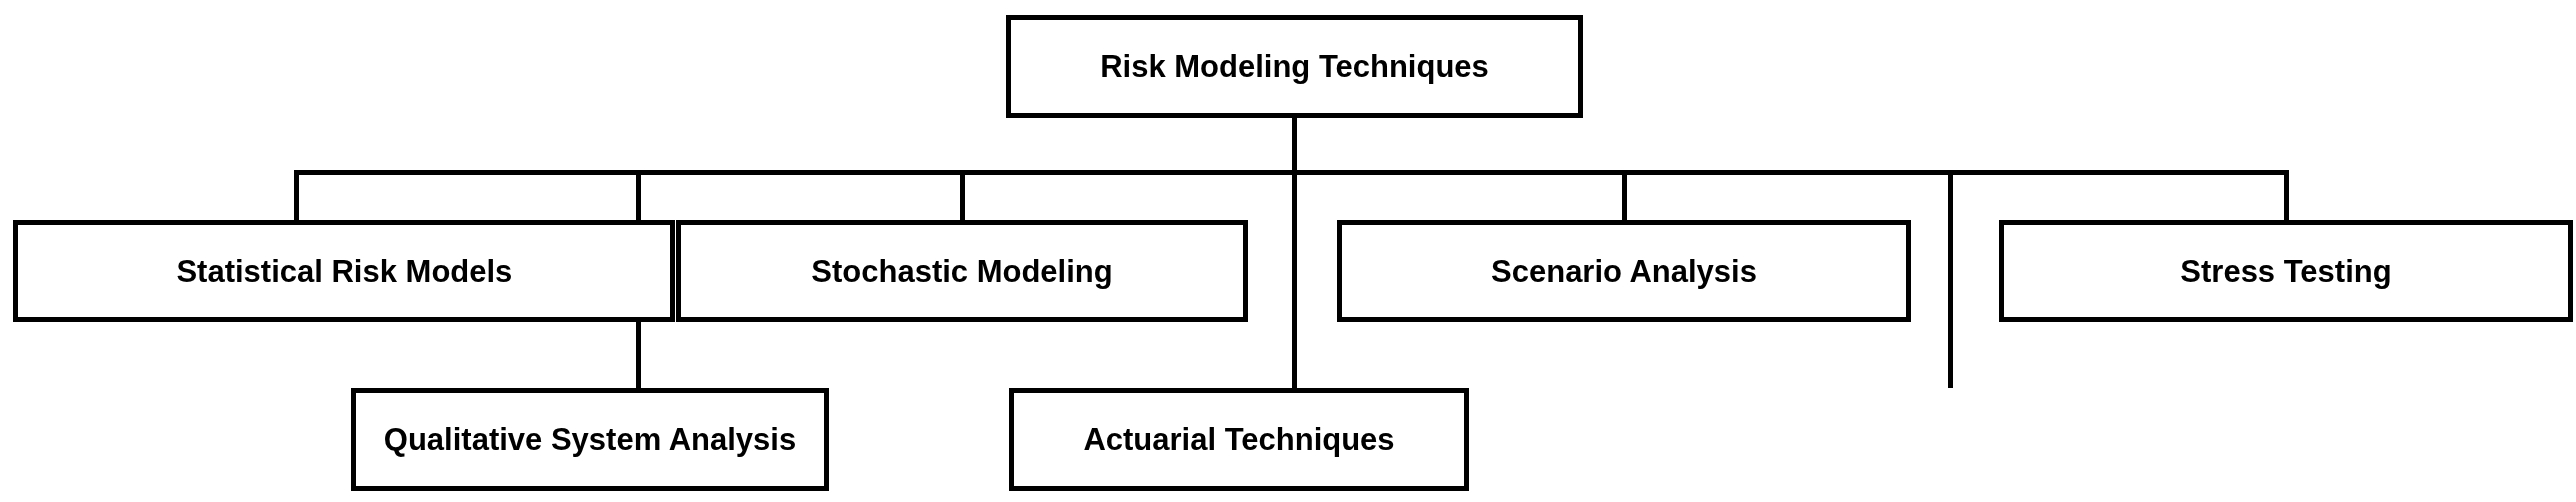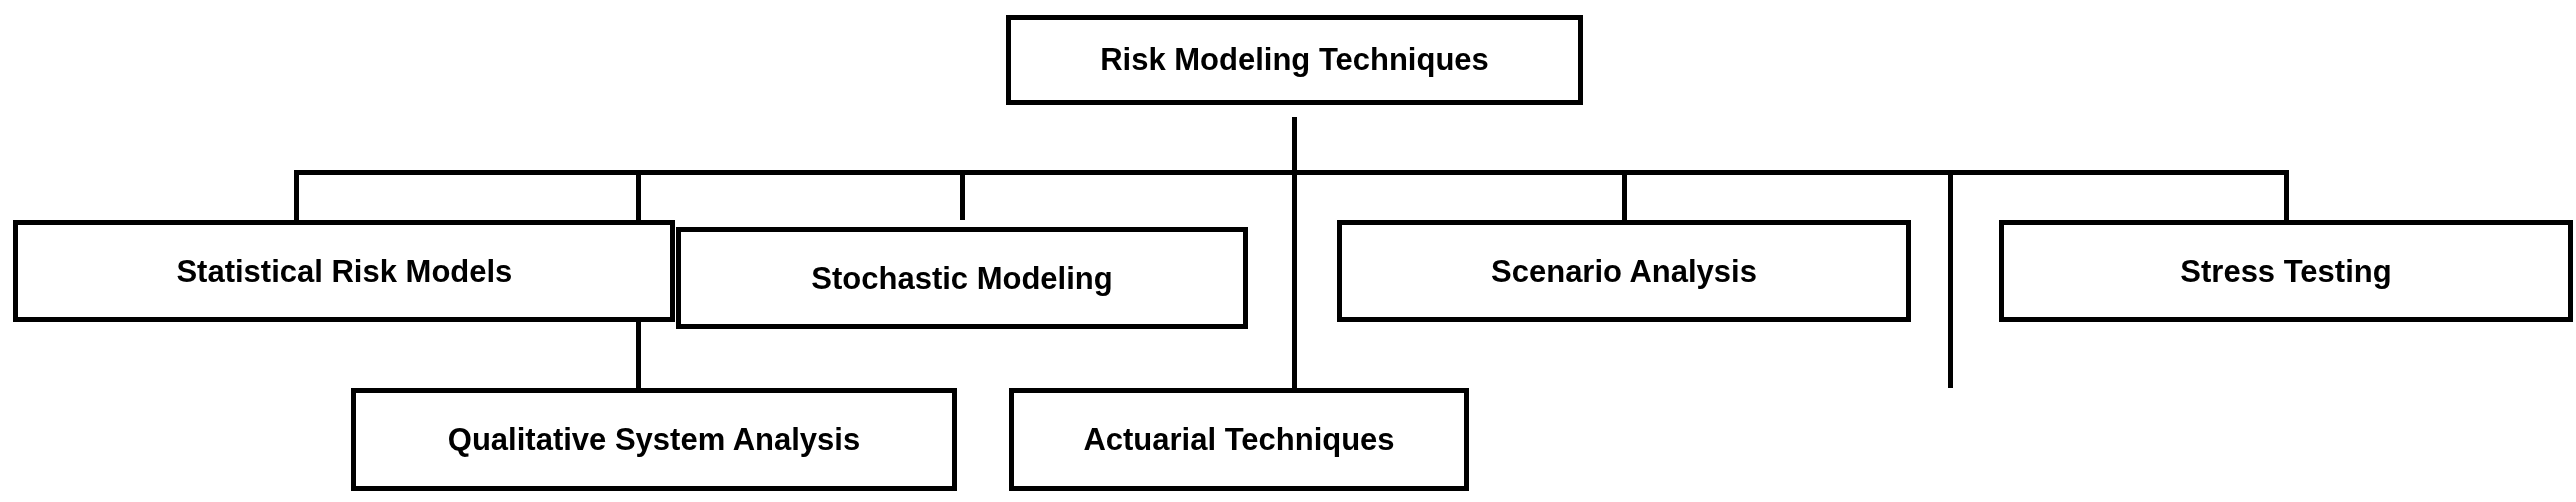--- a/index.html
+++ b/index.html
@@ -30,28 +30,28 @@
     font-weight: bold;
     color: #000000;
     line-height: 1;
     white-space: nowrap;
   }
   .line {
     position: absolute;
     background: #000000;
   }
   
-  .n-root   { left: 1006px; top: 14.7px;  width: 577px; height: 90px; text-align: right; }
+  .n-root   { left: 1006px; top: 14.7px;  width: 577px; height: 103px; text-align: right; }
   
   .n-r1c1   { left: 13.4px;   top: 220px; width: 662px; height: 102px; justify-content: center; }
-  .n-r1c2   { left: 676px; top: 220px; width: 572px; height: 102px; margin-top: 7px; }
+  .n-r1c2   { left: 676px; top: 220px; width: 572px; height: 102px; }
   .n-r1c3   { left: 1337px; top: 220px; width: 574px; height: 102px; }
   .n-r1c4   { left: 1999px; top: 220px; width: 574px; height: 102px; }
   
-  .n-r2c1   { left: 351px;  top: 388px; width: 606px; height: 103px; }
+  .n-r2c1   { left: 351px;  top: 388px; width: 478px; height: 103px; }
   .n-r2c2   { left: 1009px; top: 388px; width: 460px; height: 103px; }
   .n-r2c3   { left: 1664px; top: 388px; width: 574px; height: 103px; }
   
   .l-rail        { left: 294px;  top: 170px; width: 1995px; height: 5.1px; }
   .l-stem-center { left: 1292px; top: 117px; width: 5.1px;    height: 271px; }
   .l-drop-r1c1   { left: 294px;  top: 170px; width: 5.1px;    height: 50px; }
   .l-drop-r1c2   { left: 960px; top: 170px; width: 5.1px;    height: 50px; }
   .l-drop-r1c3   { left: 1622px; top: 170px; width: 5.1px;    height: 50px; }
   .l-drop-r1c4   { left: 2284px; top: 170px; width: 5.1px;    height: 50px; }
   .l-drop-r2c1   { left: 636px;  top: 170px; width: 5.1px;    height: 218px; }

